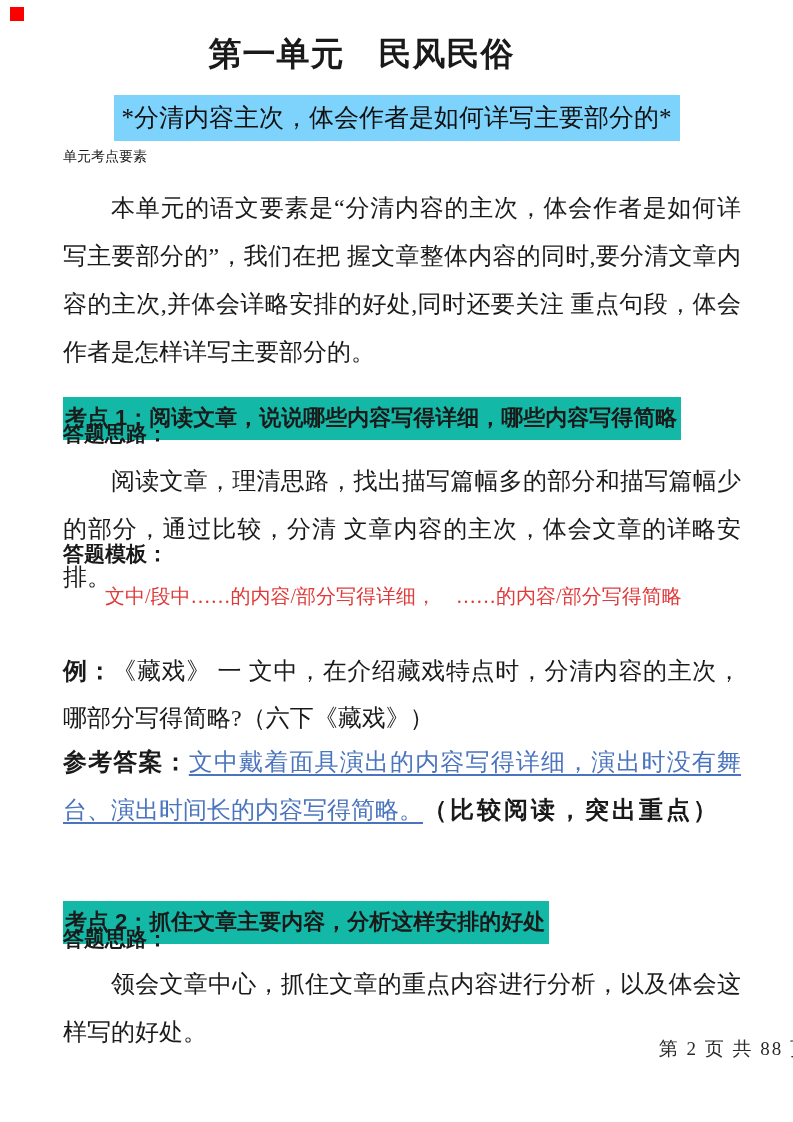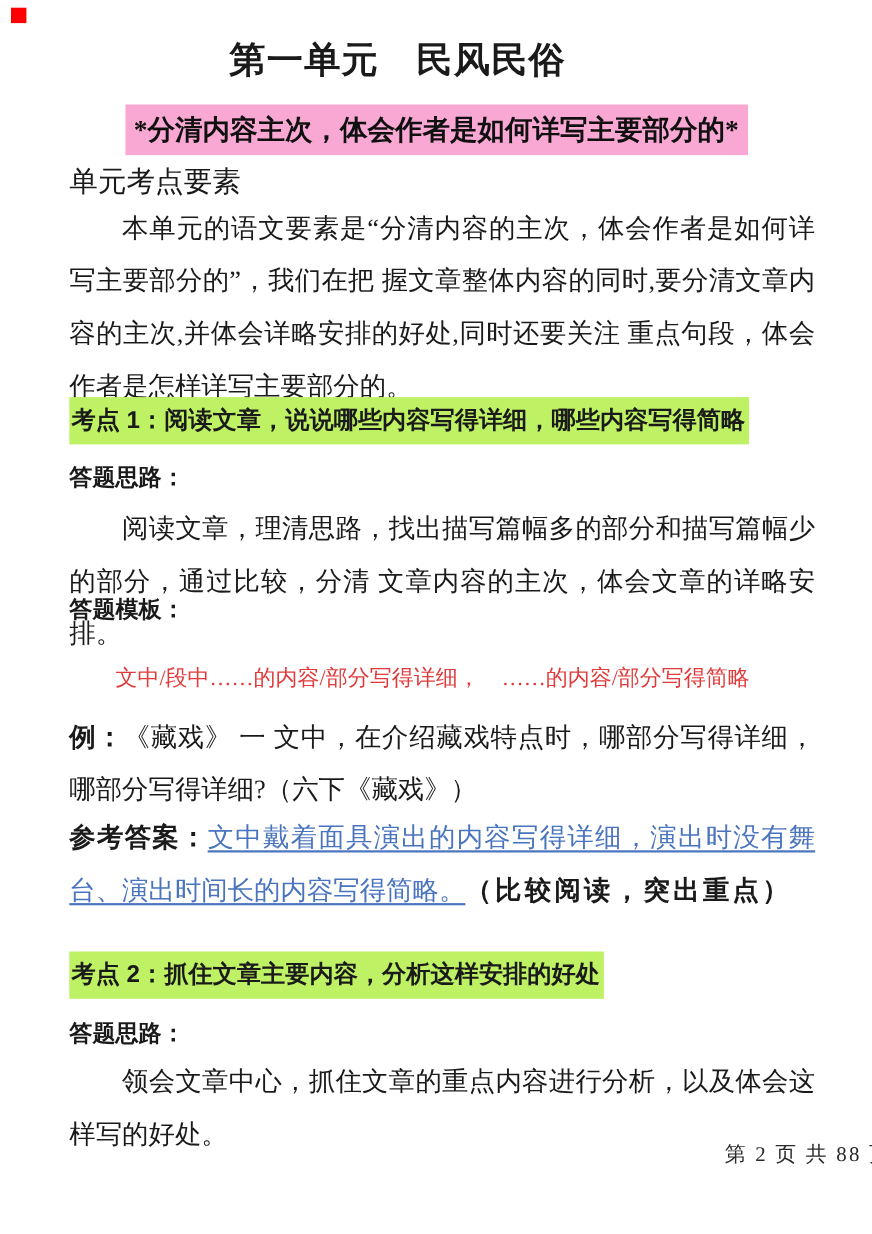--- a/index.html
+++ b/index.html
@@ -18,64 +18,64 @@
   }
   .title{
     top:32px;left:0;width:723px;
     text-align:center;
     font-size:33px;font-weight:bold;
     letter-spacing:1px;
     font-family:"Liberation Serif", serif;
   }
   .banner{
     top:95px;left:50%;transform:translateX(-50%);
-    background:#f9a8d4;
+    background:#7dd3fc;
     color:#101010;
-    font-size:25px;font-weight:bold;
+    font-size:25px;font-weight:normal;
     padding:6px 8px 7px 8px;
     white-space:nowrap;
     font-family:"Liberation Serif", serif;
   }
   .unit-label{
     top:148px;left:63px;
-    font-size:26px;
+    font-size:14px;
   }
   .para{
     left:63px;width:678px;
     font-size:24px;
     line-height:48px;
     text-align:justify;
   }
   .indent{text-indent:2em;}
   .p1{top:184px;}
   .hl{
-    background:#bef264;
+    background:#14b8a6;
     font-family:"Liberation Sans", sans-serif;
     font-weight:bold;
     font-size:22px;
     padding:6px 4px 7px 2px;
     white-space:nowrap;
+    margin-top:36px;
   }
   .h1{top:361px;left:63px;}
   .h2{top:865px;left:63px;}
   .bold-label{
     font-family:Liberation Mono, monospace;
     font-weight:bold;
     font-size:21px;
   }
   .l1{top:420px;left:63px;}
   .l2{top:540px;left:63px;text-align:center;}
   .l3{top:925px;left:63px;}
   .p2{top:457px;}
   .red-template{
     top:583px;left:63px;width:678px;
     padding-left:42px;box-sizing:border-box;
     font-size:20px;
     color:#e03a3a;
-    margin-top:20px;
   }
   .p-example{top:647px;line-height:47px;}
   .p-answer{top:738px;line-height:47px;}
   .inline-bold{
     font-family:"Liberation Sans", sans-serif;
     font-weight:bold;
   }
   .blue-underline{
     color:#4a74be;
     text-decoration:underline;
@@ -115,21 +115,21 @@
 
   <div class="abs bold-label l1">答题思路：</div>
 
   <div class="abs para indent p2">阅读文章，理清思路，找出描写篇幅多的部分和描写篇幅少的部分，通过比较，分清 文章内容的主次，体会文章的详略安排。</div>
 
   <div class="abs bold-label l2">答题模板：</div>
 
   <div class="abs red-template">文中/段中……的内容/部分写得详细，　……的内容/部分写得简略</div>
 
   <div class="abs para p-example">
-    <span class="inline-bold">例：</span><span>《藏戏》 一 文中，在介绍藏戏特点时，哪部分写得详细，哪部分写得详细?（六下《藏戏》）</span>
+    <span class="inline-bold">例：</span><span>《藏戏》 一 文中，在介绍藏戏特点时，分清内容的主次，哪部分写得简略?（六下《藏戏》）</span>
   </div>
 
   <div class="abs para p-answer">
     <span class="inline-bold">参考答案：</span><span class="blue-underline">文中戴着面具演出的内容写得详细，演出时没有舞台、演出时间长的内容写得简略。</span><span class="answer-note">（比较阅读，突出重点）</span>
   </div>
 
   <div class="abs hl h2">考点 2：抓住文章主要内容，分析这样安排的好处</div>
 
   <div class="abs bold-label l3">答题思路：</div>
 

